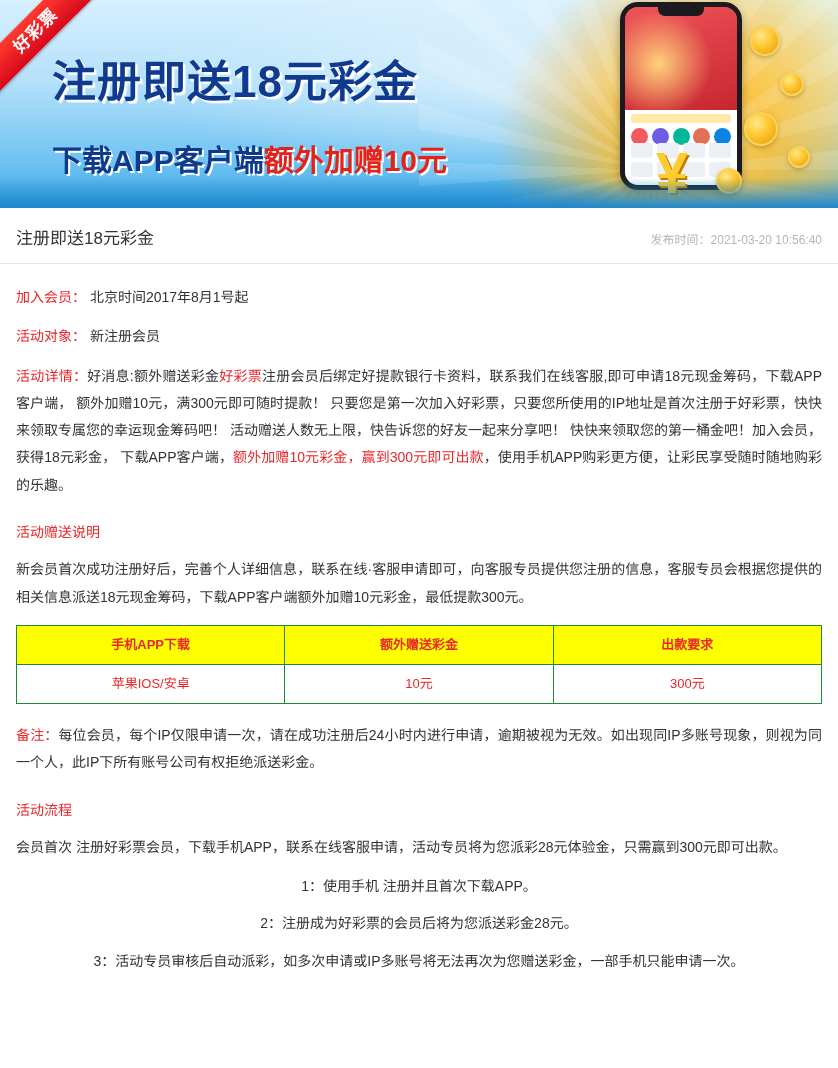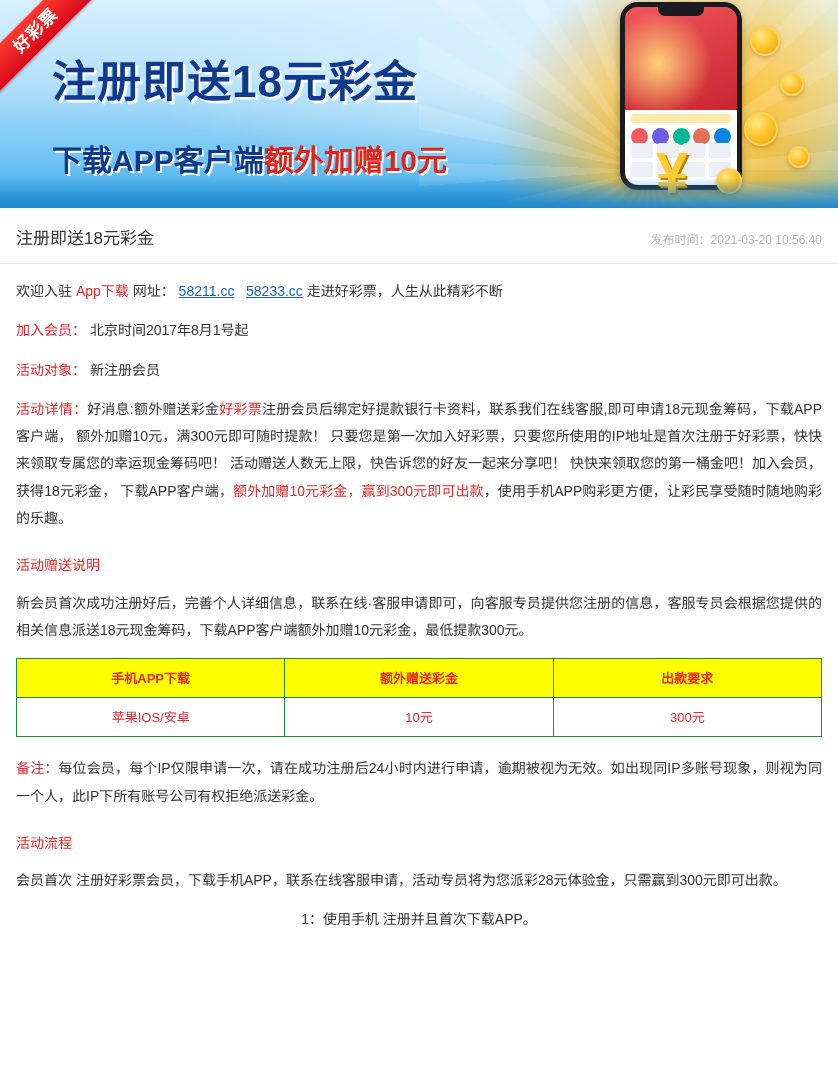--- a/index.html
+++ b/index.html
@@ -330,28 +330,20 @@
   <div class="title-row">
     <div class="article-title">注册即送18元彩金</div>
     <div class="publish-time">
       <span>发布时间：</span><span>2021-03-20 10:56:40</span>
     </div>
   </div>
 
   <div class="content">
 
 
-    <p class="p">
-      <span>欢迎入驻</span>
-      <span class="red">App下载</span>
-      <span>网址：</span>
-      <a class="lnk">58211.cc</a>&nbsp;&nbsp;
-      <a class="lnk">58233.cc</a>
-      <span>走进好彩票，人生从此精彩不断</span>
-    </p>
 
     <p class="p mt6">
       <span class="row-label">加入会员：</span>
       <span>北京时间2017年8月1号起</span>
     </p>
 
     <p class="p">
       <span class="row-label">活动对象：</span>
       <span>新注册会员</span>
     </p>
@@ -378,15 +370,17 @@
       </tbody>
     </table>
 
     <p class="p para-just mb20">
       <span class="row-label">备注：</span><span>每位会员，每个IP仅限申请一次，请在成功注册后24小时内进行申请，逾期被视为无效。如出现同IP多账号现象，则视为同一个人，此IP下所有账号公司有权拒绝派送彩金。</span>
     </p>
 
     <p class="sec-head">活动流程</p>
     <p class="p para-just">会员首次 注册好彩票会员，下载手机APP，联系在线客服申请，活动专员将为您派彩28元体验金，只需赢到300元即可出款。</p>
     <p class="list-line">1：使用手机 注册并且首次下载APP。</p>
+    <p class="list-line">2：注册成为好彩票的会员后将为您派送彩金28元。</p>
+    <p class="list-line mb20">3：活动专员审核后自动派彩，如多次申请或IP多账号将无法再次为您赠送彩金，一部手机只能申请一次。</p>
 
   </div>
 </div>
 
 </body></html>

